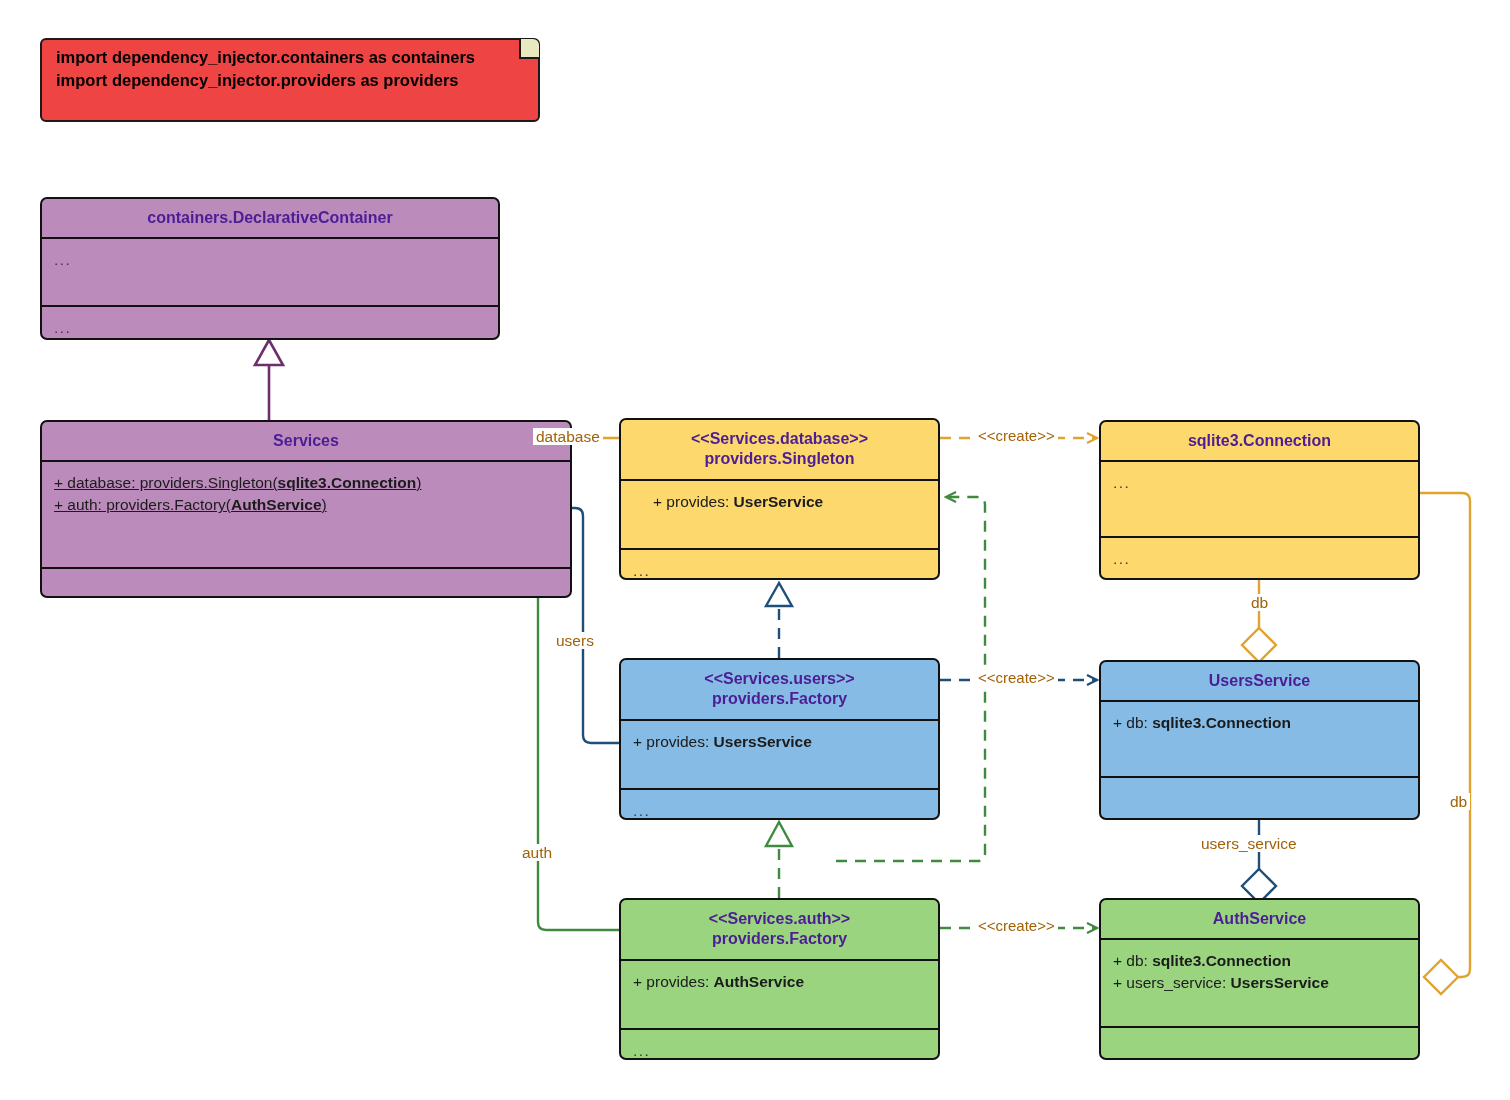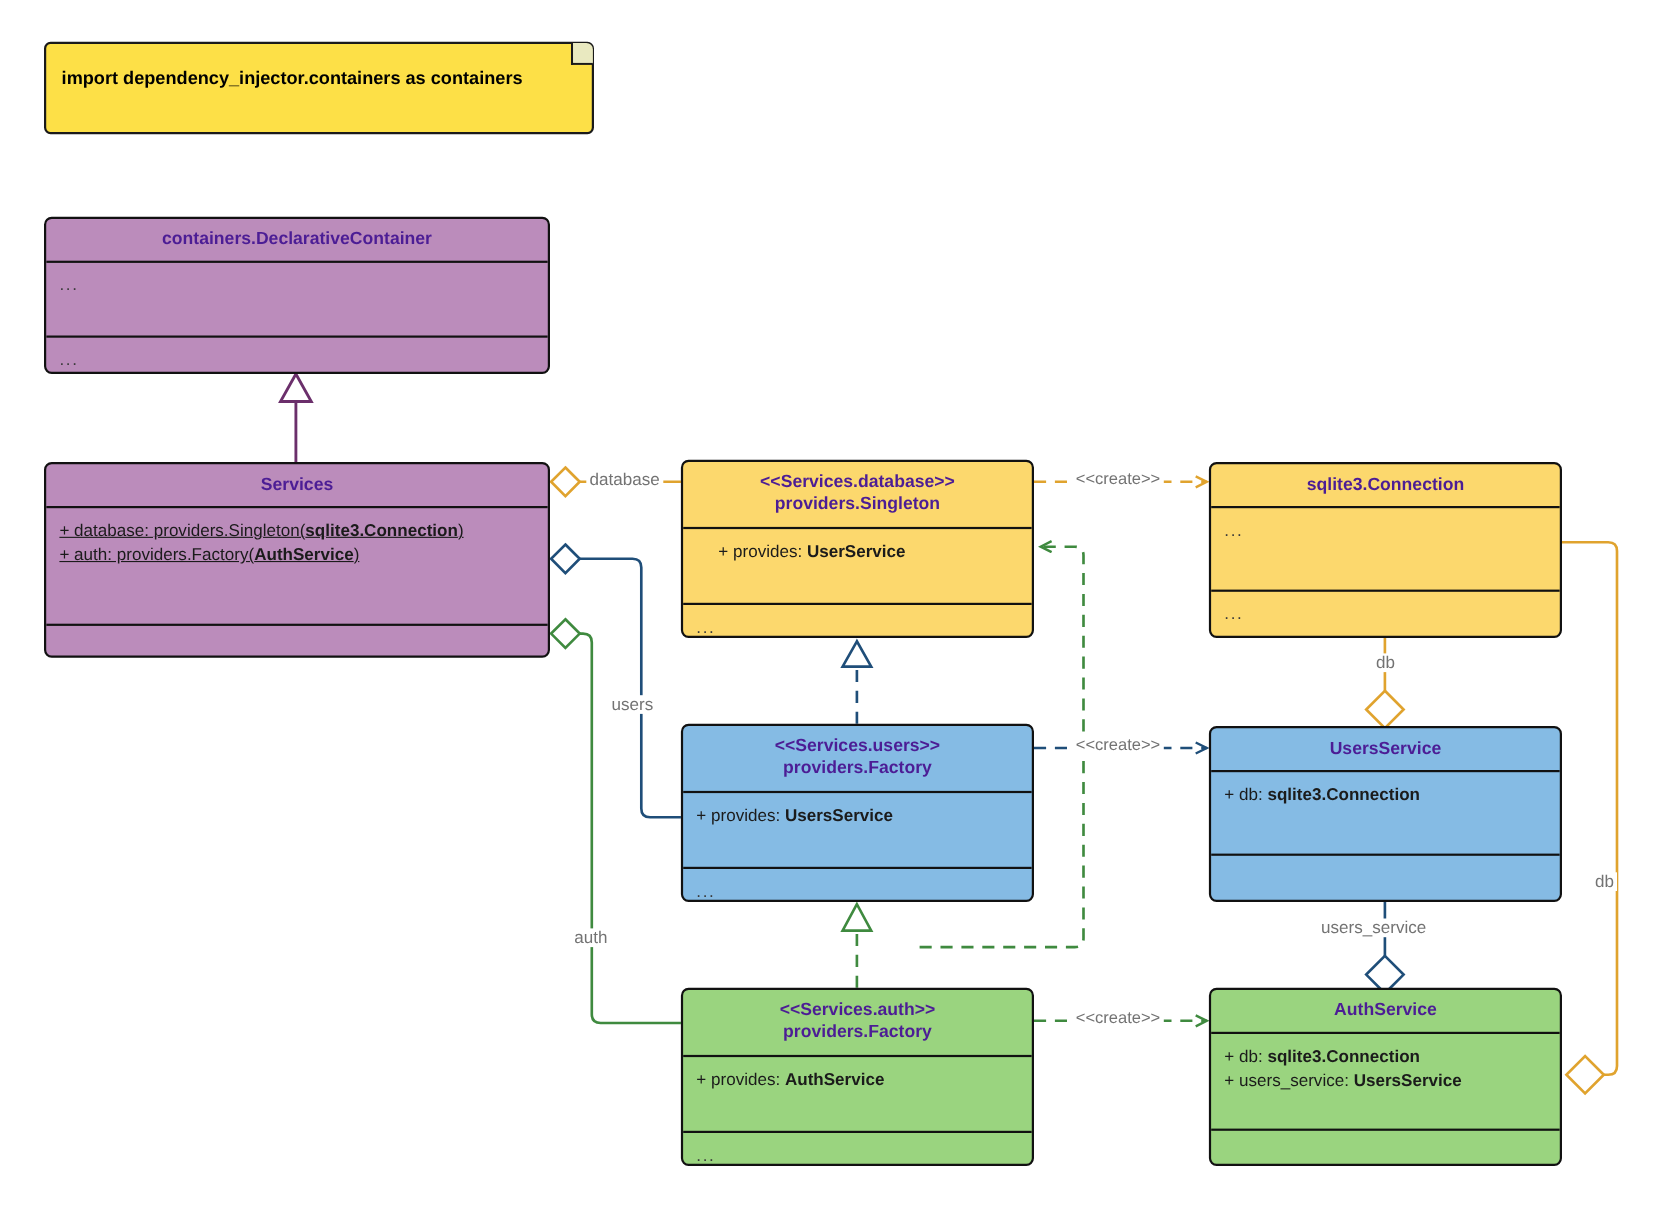--- a/index.html
+++ b/index.html
@@ -22,24 +22,24 @@
     left: 0; top: 0;
     width: 1510px;
     height: 1100px;
     pointer-events: none;
   }
 
   
   .note {
     position: absolute;
     box-sizing: border-box;
-    background: #fde047;
+    background: #ef4444;
     border: 2px solid #1a1a1a;
     border-radius: 6px;
-    padding: 20px 14px;
+    padding: 6px 14px;
   }
   .note .note-line {
     font-size: 16.5px;
     font-weight: bold;
     color: #000;
     line-height: 1.42;
     white-space: nowrap;
   }
   .note-fold {
     position: absolute;
@@ -88,21 +88,21 @@
 
   .c-purple { background: #bb8cbb; }
   .c-yellow { background: #fcd86d; }
   .c-blue   { background: #85bbe4; }
   .c-green  { background: #9ad47f; }
 
   
   .elabel {
     position: absolute;
     font-size: 15.5px;
-    color: #737373;
+    color: #a16207;
     background: #ffffff;
     padding: 0 3px;
     white-space: nowrap;
     line-height: 1.1;
   }
   .elabel.create { font-size: 15px; }
 </style>
 </head>
 <body>
 
@@ -179,31 +179,32 @@
 
     <g>
       <path d="M1420,493 L1462,493 Q1470,493 1470,501 L1470,969 Q1470,977 1462,977 L1458,977" fill="none" stroke="#e0a32e" stroke-width="2.4"></path>
       <polygon points="1458,977 1441,960 1424,977 1441,994" fill="#ffffff" stroke="#e0a32e" stroke-width="2.4"></polygon>
     </g>
   </svg>
 
   <div class="note" style="left:40px; top:38px; width:500px; height:84px;">
     <div class="note-fold"></div>
     <div class="note-line">import dependency_injector.containers as containers</div>
+    <div class="note-line">import dependency_injector.providers as providers</div>
   </div>
 
   <div class="uml c-purple" style="left:40px; top:197px; width:460px; height:143px;">
     <div class="title">
       <span class="tname">containers.DeclarativeContainer</span>
     </div>
     <div class="compart dots" style="height:46px;">...</div>
     <div class="compart dots" style="height:46px;">...</div>
   </div>
 
-  <div class="uml c-purple" style="left:40px; top:420px; width:460px; height:178px;">
+  <div class="uml c-purple" style="left:40px; top:420px; width:532px; height:178px;">
     <div class="title">
       <span class="tname">Services</span>
     </div>
     <div class="compart" style="height:85px;">
       <div class="attr-row">
         <span class="attr static"><span>+ database: providers.Singleton(</span><b>sqlite3.Connection</b><span>)</span></span>
       </div>
       <div class="attr-row">
         <span class="attr static"><span>+ auth: providers.Factory(</span><b>AuthService</b><span>)</span></span>
       </div>

